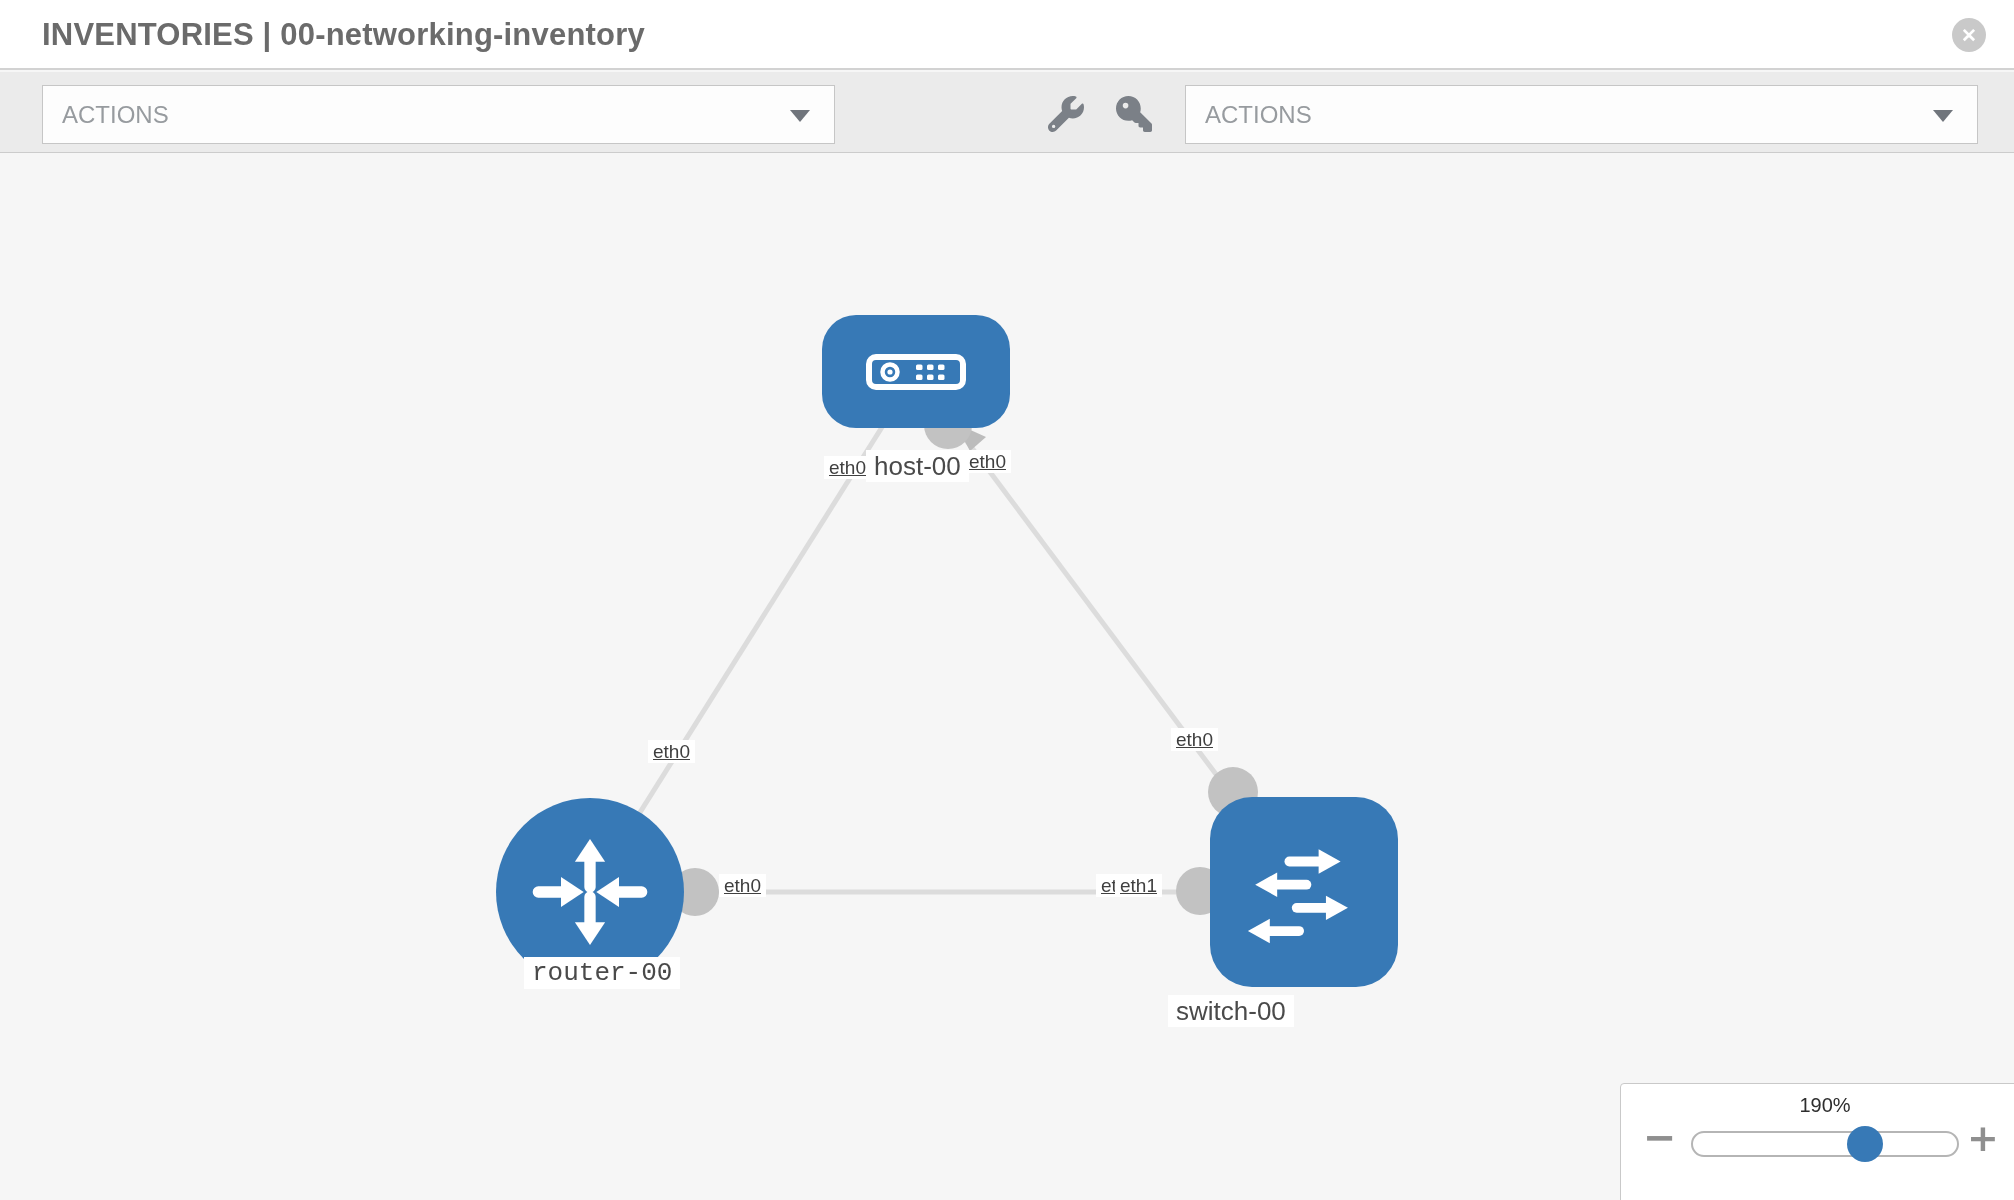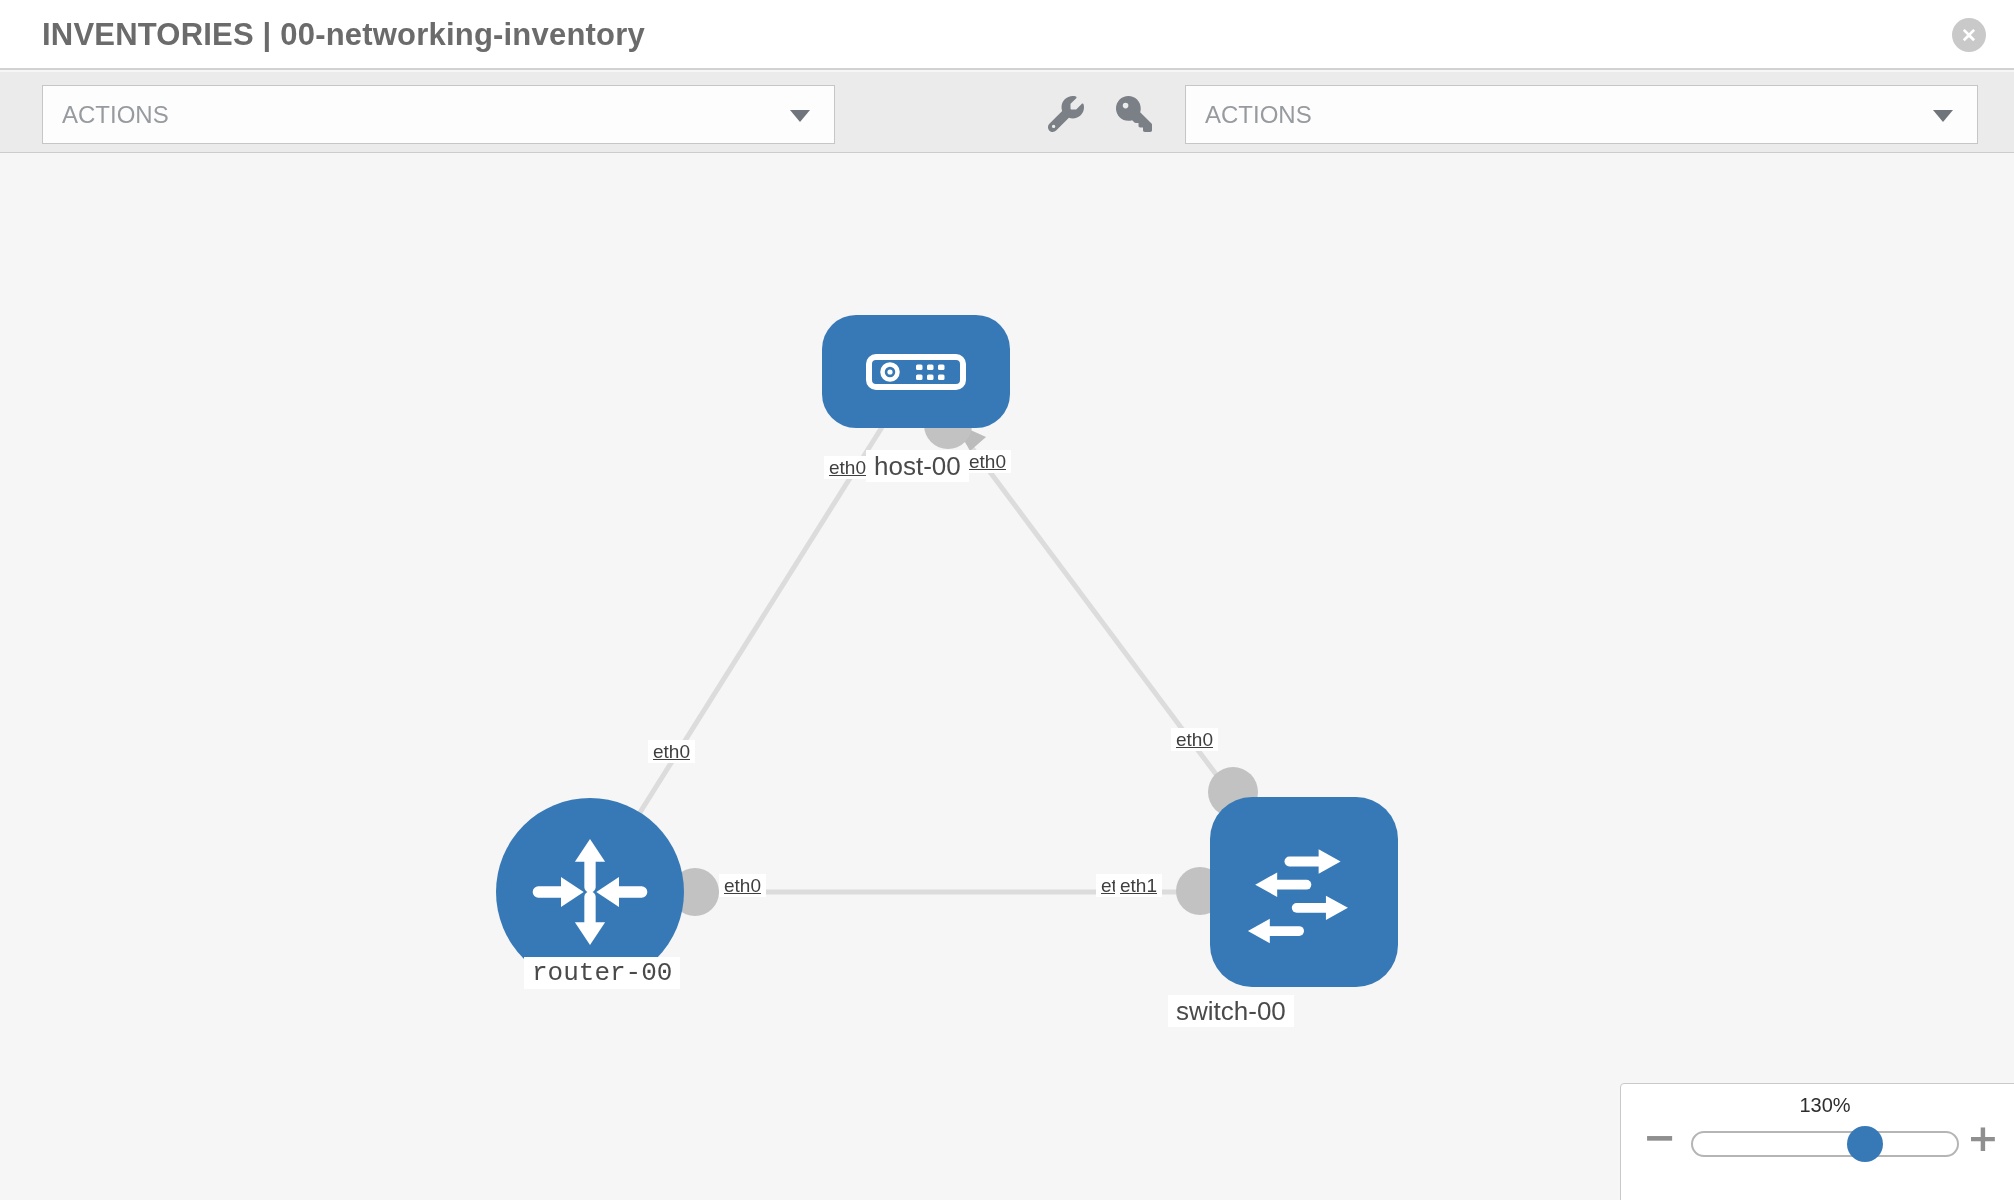--- a/index.html
+++ b/index.html
@@ -208,21 +208,21 @@
 
     <div class="if-label if-host-l">eth0</div>
     <div class="if-label if-host-r">eth0</div>
     <div class="if-label if-edge-l">eth0</div>
     <div class="if-label if-edge-r">eth0</div>
     <div class="if-label if-mid-rtr">eth0</div>
     <div class="if-label if-mid-hidden">eth0</div>
     <div class="if-label if-mid-sw">eth1</div>
 
     <div class="zoom-panel">
-      <div class="zoom-value">130%</div>
+      <div class="zoom-value">190%</div>
       <div class="zoom-minus">−</div>
       <div class="zoom-track">
         <div class="zoom-thumb"></div>
       </div>
       <div class="zoom-plus">+</div>
     </div>
 
   </div>
 </div>
 

